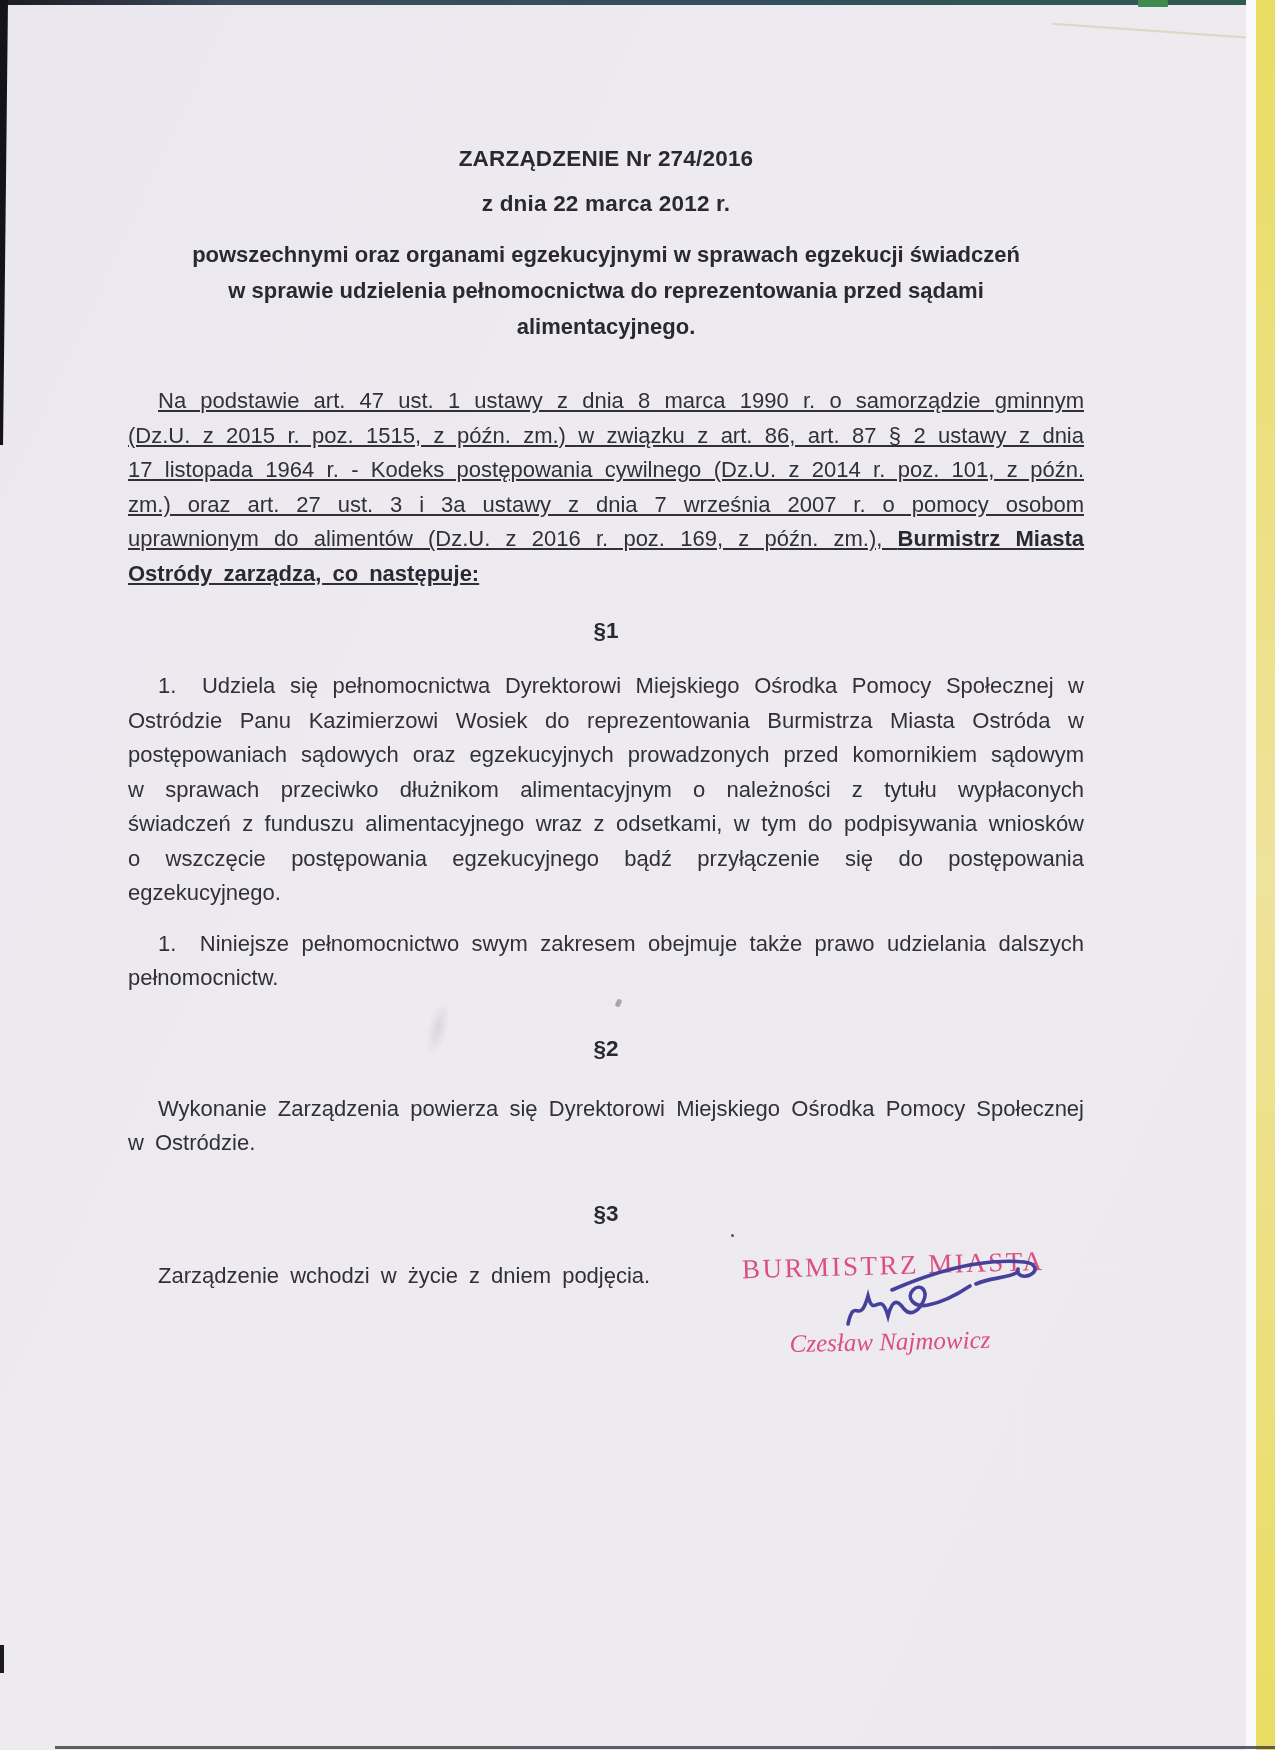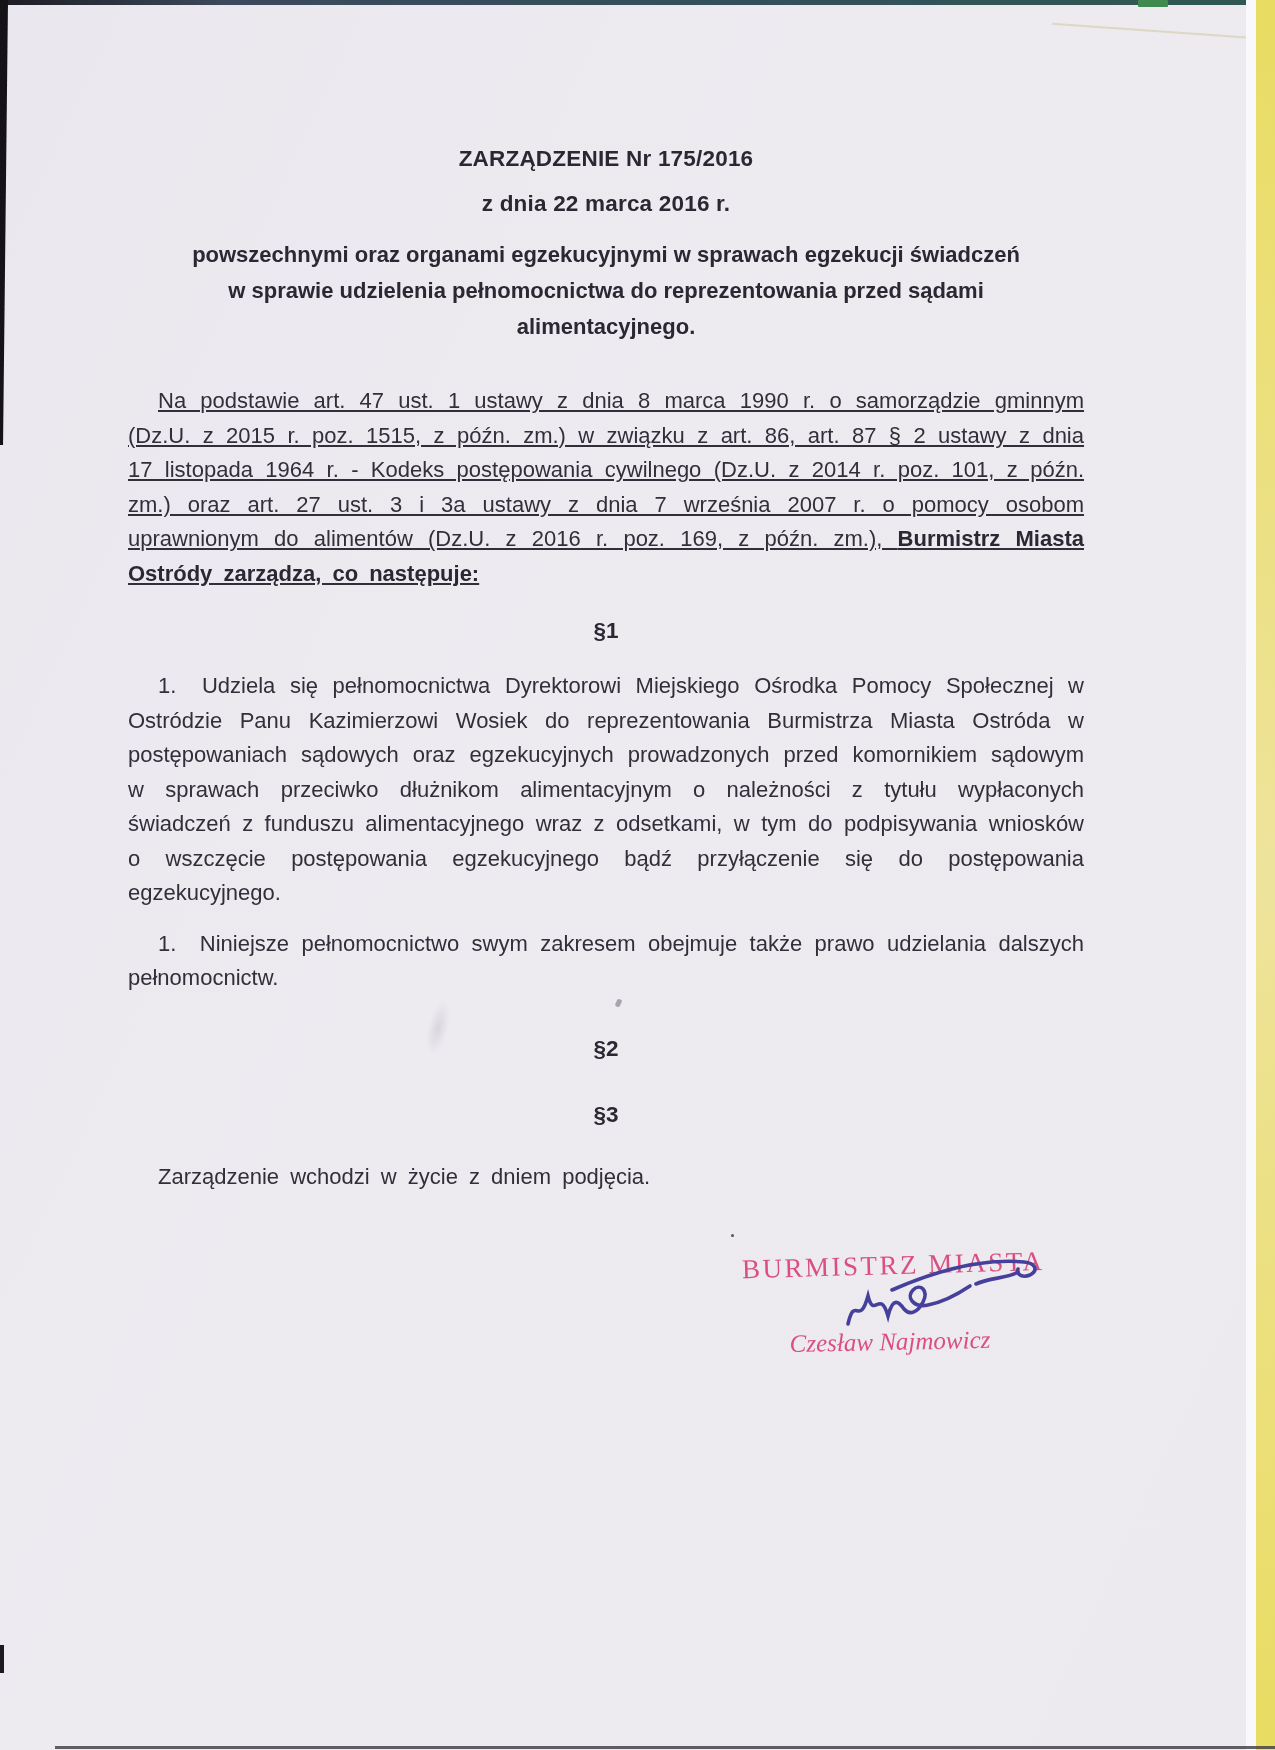--- a/index.html
+++ b/index.html
@@ -61,36 +61,37 @@
 <div class="right-yellow"></div>
 <div class="left-wedge"></div>
 <div class="left-nub"></div>
 <div class="bottom-line"></div>
 <div class="smudge"></div>
 <div class="speck-a"></div>
 <div class="speck-b"></div>
 
 <div class="doc">
 
-  <div class="title-line">ZARZĄDZENIE Nr 175/2016</div>
-  <div class="title-line">z dnia 22 marca 2016 r.</div>
+  <div class="title-line">ZARZĄDZENIE Nr 274/2016</div>
+  <div class="title-line">z dnia 22 marca 2012 r.</div>
 
   <div class="subject">
     <div class="subject-line">powszechnymi oraz organami egzekucyjnymi w sprawach egzekucji świadczeń</div>
     <div class="subject-line">w sprawie udzielenia pełnomocnictwa do reprezentowania przed sądami</div>
     <div class="subject-line">alimentacyjnego.</div>
   </div>
 
   <p class="body-p preamble"><span>Na podstawie art. 47 ust. 1 ustawy z dnia 8 marca 1990 r. o samorządzie gminnym (Dz.U. z 2015 r. poz. 1515, z późn. zm.) w związku z art. 86, art. 87 § 2 ustawy z dnia 17 listopada 1964 r. - Kodeks postępowania cywilnego (Dz.U. z 2014 r. poz. 101, z późn. zm.) oraz art. 27 ust. 3 i 3a ustawy z dnia 7 września 2007 r. o pomocy osobom uprawnionym do alimentów (Dz.U. z 2016 r. poz. 169, z późn. zm.), </span><span class="b">Burmistrz Miasta Ostródy zarządza, co następuje:</span></p>
 
   <div class="sec-mark sec1-mark">§1</div>
   <p class="body-p item">1.  Udziela się pełnomocnictwa Dyrektorowi Miejskiego Ośrodka Pomocy Społecznej w Ostródzie Panu Kazimierzowi Wosiek do reprezentowania Burmistrza Miasta Ostróda w postępowaniach sądowych oraz egzekucyjnych prowadzonych przed komornikiem sądowym w sprawach przeciwko dłużnikom alimentacyjnym o należności z tytułu wypłaconych świadczeń z funduszu alimentacyjnego wraz z odsetkami, w tym do podpisywania wniosków o wszczęcie postępowania egzekucyjnego bądź przyłączenie się do postępowania egzekucyjnego.</p>
   <p class="body-p item">1.  Niniejsze pełnomocnictwo swym zakresem obejmuje także prawo udzielania dalszych pełnomocnictw.</p>
 
   <div class="sec-mark sec2-mark">§2</div>
+  <p class="body-p">Wykonanie Zarządzenia powierza się Dyrektorowi Miejskiego Ośrodka Pomocy Społecznej w Ostródzie.</p>
 
   <div class="sec-mark sec3-mark">§3</div>
   <p class="body-p">Zarządzenie wchodzi w życie z dniem podjęcia.</p>
 
 </div>
 
 <div class="stamp-title">BURMISTRZ MIASTA</div>
 
 <svg class="sig-svg" width="235" height="100" viewBox="0 0 235 100">
   <g fill="none" stroke="#45409b" stroke-width="3.6" stroke-linecap="round">

